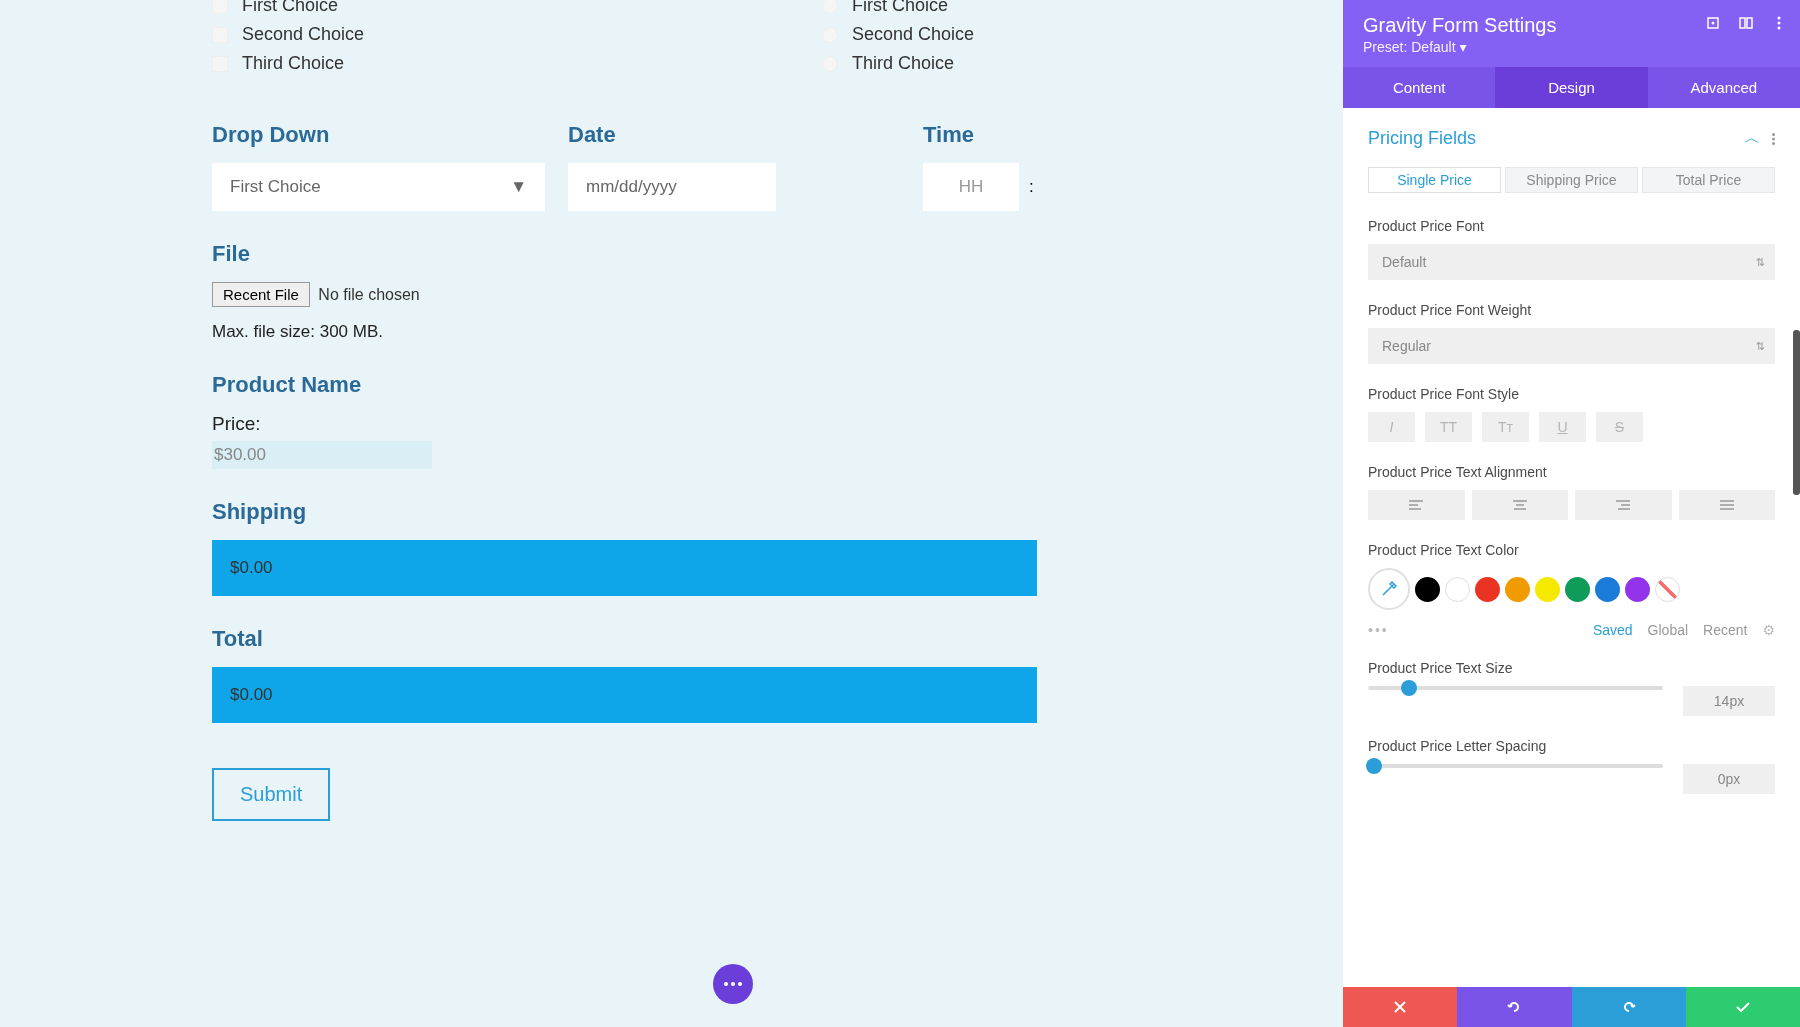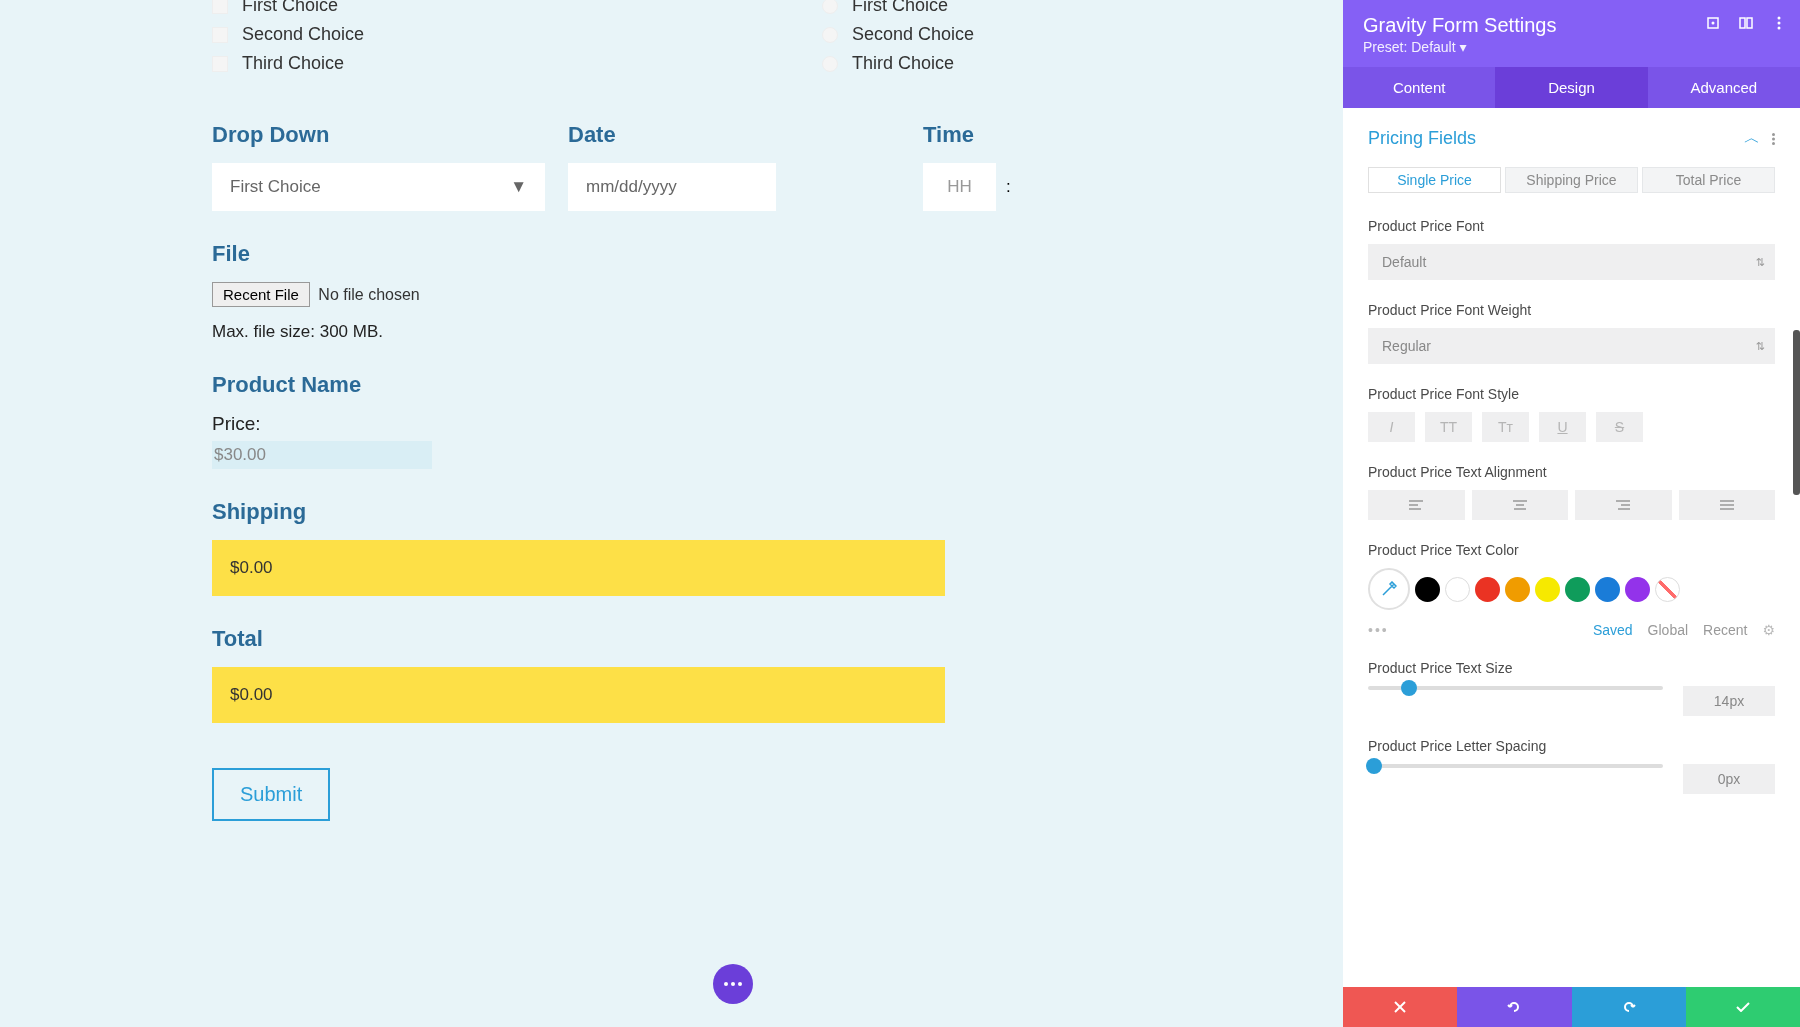--- a/index.html
+++ b/index.html
@@ -14,30 +14,30 @@
     .choice-item { display: flex; align-items: center; margin-bottom: 8px; font-size: 18px; color: #333; }
     .choice-box { width: 16px; height: 16px; background: #f5f5f5; border: 1px solid #eee; margin-right: 14px; }
     .choice-circle { width: 16px; height: 16px; background: #f5f5f5; border: 1px solid #eee; border-radius: 50%; margin-right: 14px; }
     
     .checkbox-group { width: 530px; }
     
     .section-label { color: #2b6a97; font-size: 22px; font-weight: 700; margin-bottom: 15px; }
     
     .dropdown { width: 333px; background: #fff; padding: 14px 18px; display: flex; justify-content: space-between; align-items: center; font-size: 17px; color: #666; }
     .date-input { width: 208px; background: #fff; padding: 14px 18px; font-size: 17px; color: #666; }
-    .time-input { width: 73px; background: #fff; padding: 14px 18px; font-size: 17px; color: #999; text-align: center; }
+    .time-input { width: 96px; background: #fff; padding: 14px 18px; font-size: 17px; color: #999; text-align: center; }
     
     .file-button { background: #efefef; border: 1px solid #999; padding: 3px 10px; font-size: 15px; display: inline-block; }
     .file-text { font-size: 16px; color: #333; margin-left: 4px; }
     .file-hint { font-size: 17px; color: #222; margin-top: 15px; }
     
     .price-label { font-size: 19px; color: #222; margin-bottom: 6px; margin-top: 4px; }
     .price-box { width: 220px; background: #d9eef5; padding: 4px 2px; font-size: 17px; color: #888; }
     
-    .shipping-box, .total-box { background: #fde047; padding: 18px 18px; font-size: 17px; color: #333; margin-top: 10px; width: 733px; }
+    .shipping-box, .total-box { background: #0ea5e9; padding: 18px 18px; font-size: 17px; color: #333; margin-top: 10px; width: 825px; }
     
     .submit-btn { border: 2px solid #2b9ed8; color: #2b9ed8; background: transparent; padding: 13px 26px; font-size: 20px; font-weight: 500; cursor: pointer; margin-top: 15px; }
     
     .fab { position: fixed; left: 713px; bottom: 23px; width: 40px; height: 40px; border-radius: 50%; background: #6b3ed9; display: flex; align-items: center; justify-content: center; color: #fff; font-size: 20px; }
     
     .settings-panel { width: 457px; background: #fff; display: flex; flex-direction: column; position: relative; }
     .settings-header { background: #8560f5; color: #fff; padding: 14px 20px 12px; position: relative; }
     .settings-title { font-size: 20px; font-weight: 500; }
     .preset-label { font-size: 14px; margin-top: 2px; opacity: 0.9; }
     .header-icons { position: absolute; right: 12px; top: 14px; display: flex; gap: 15px; align-items: center; }

